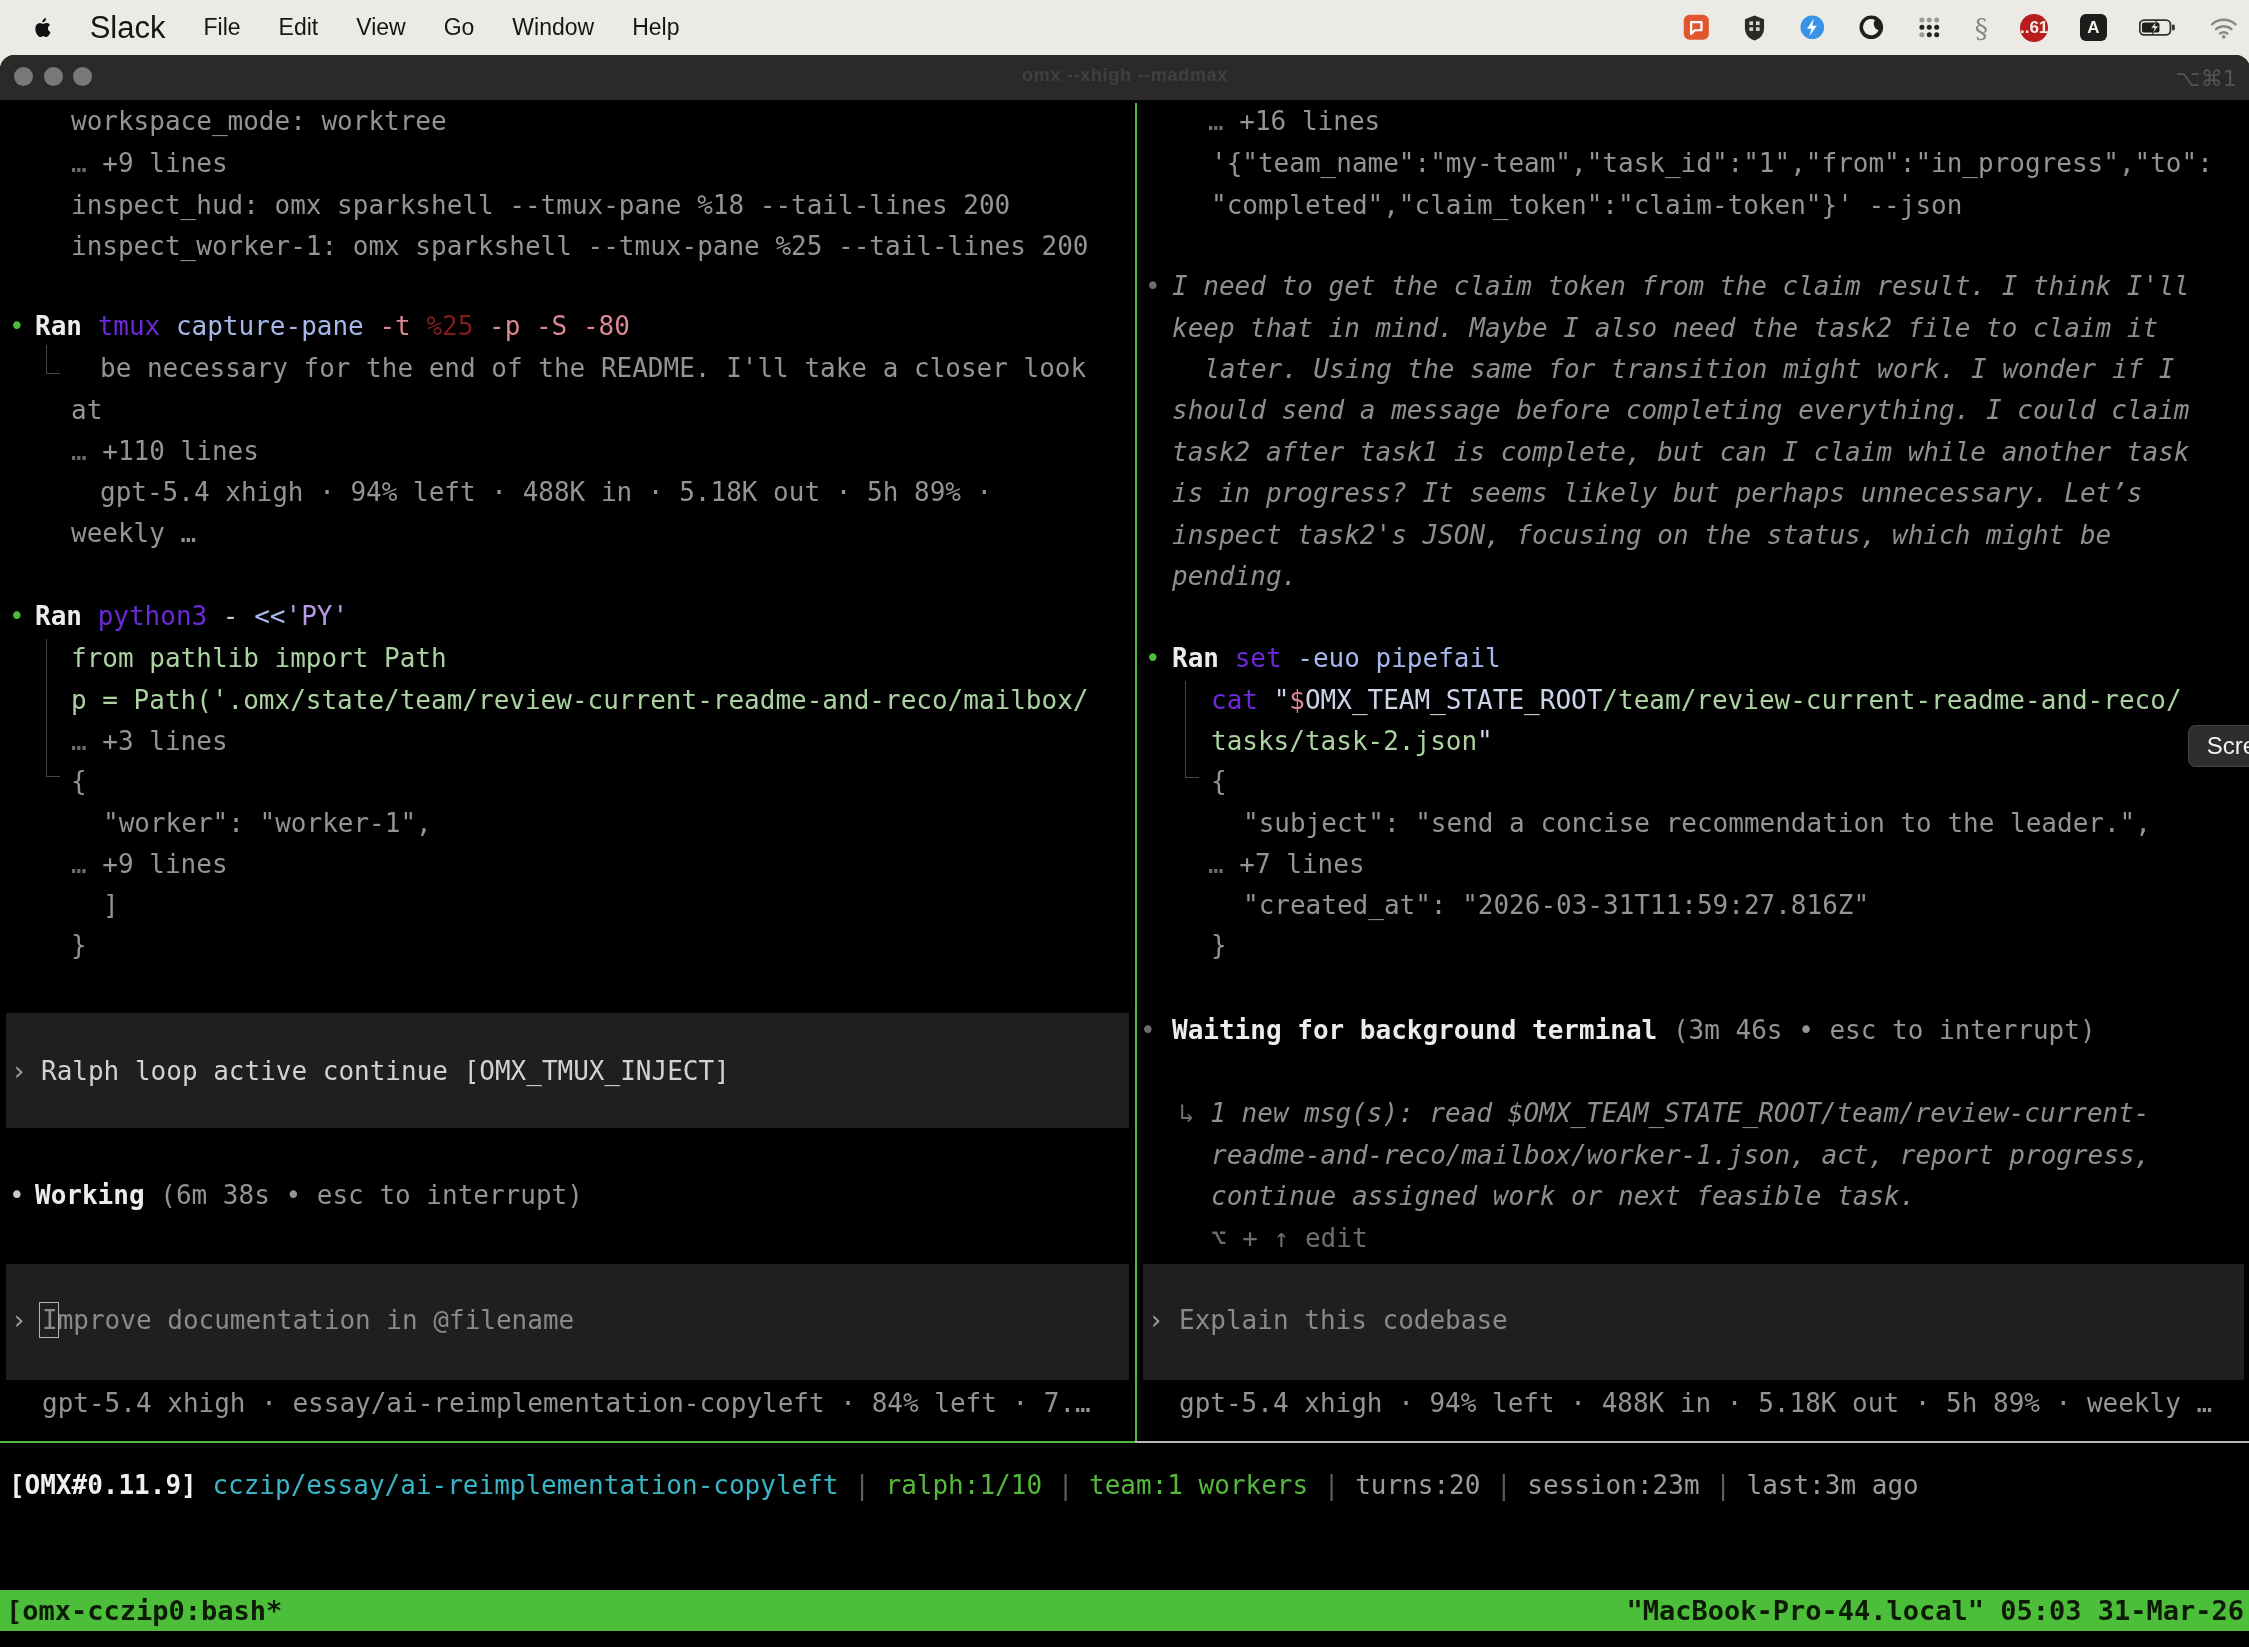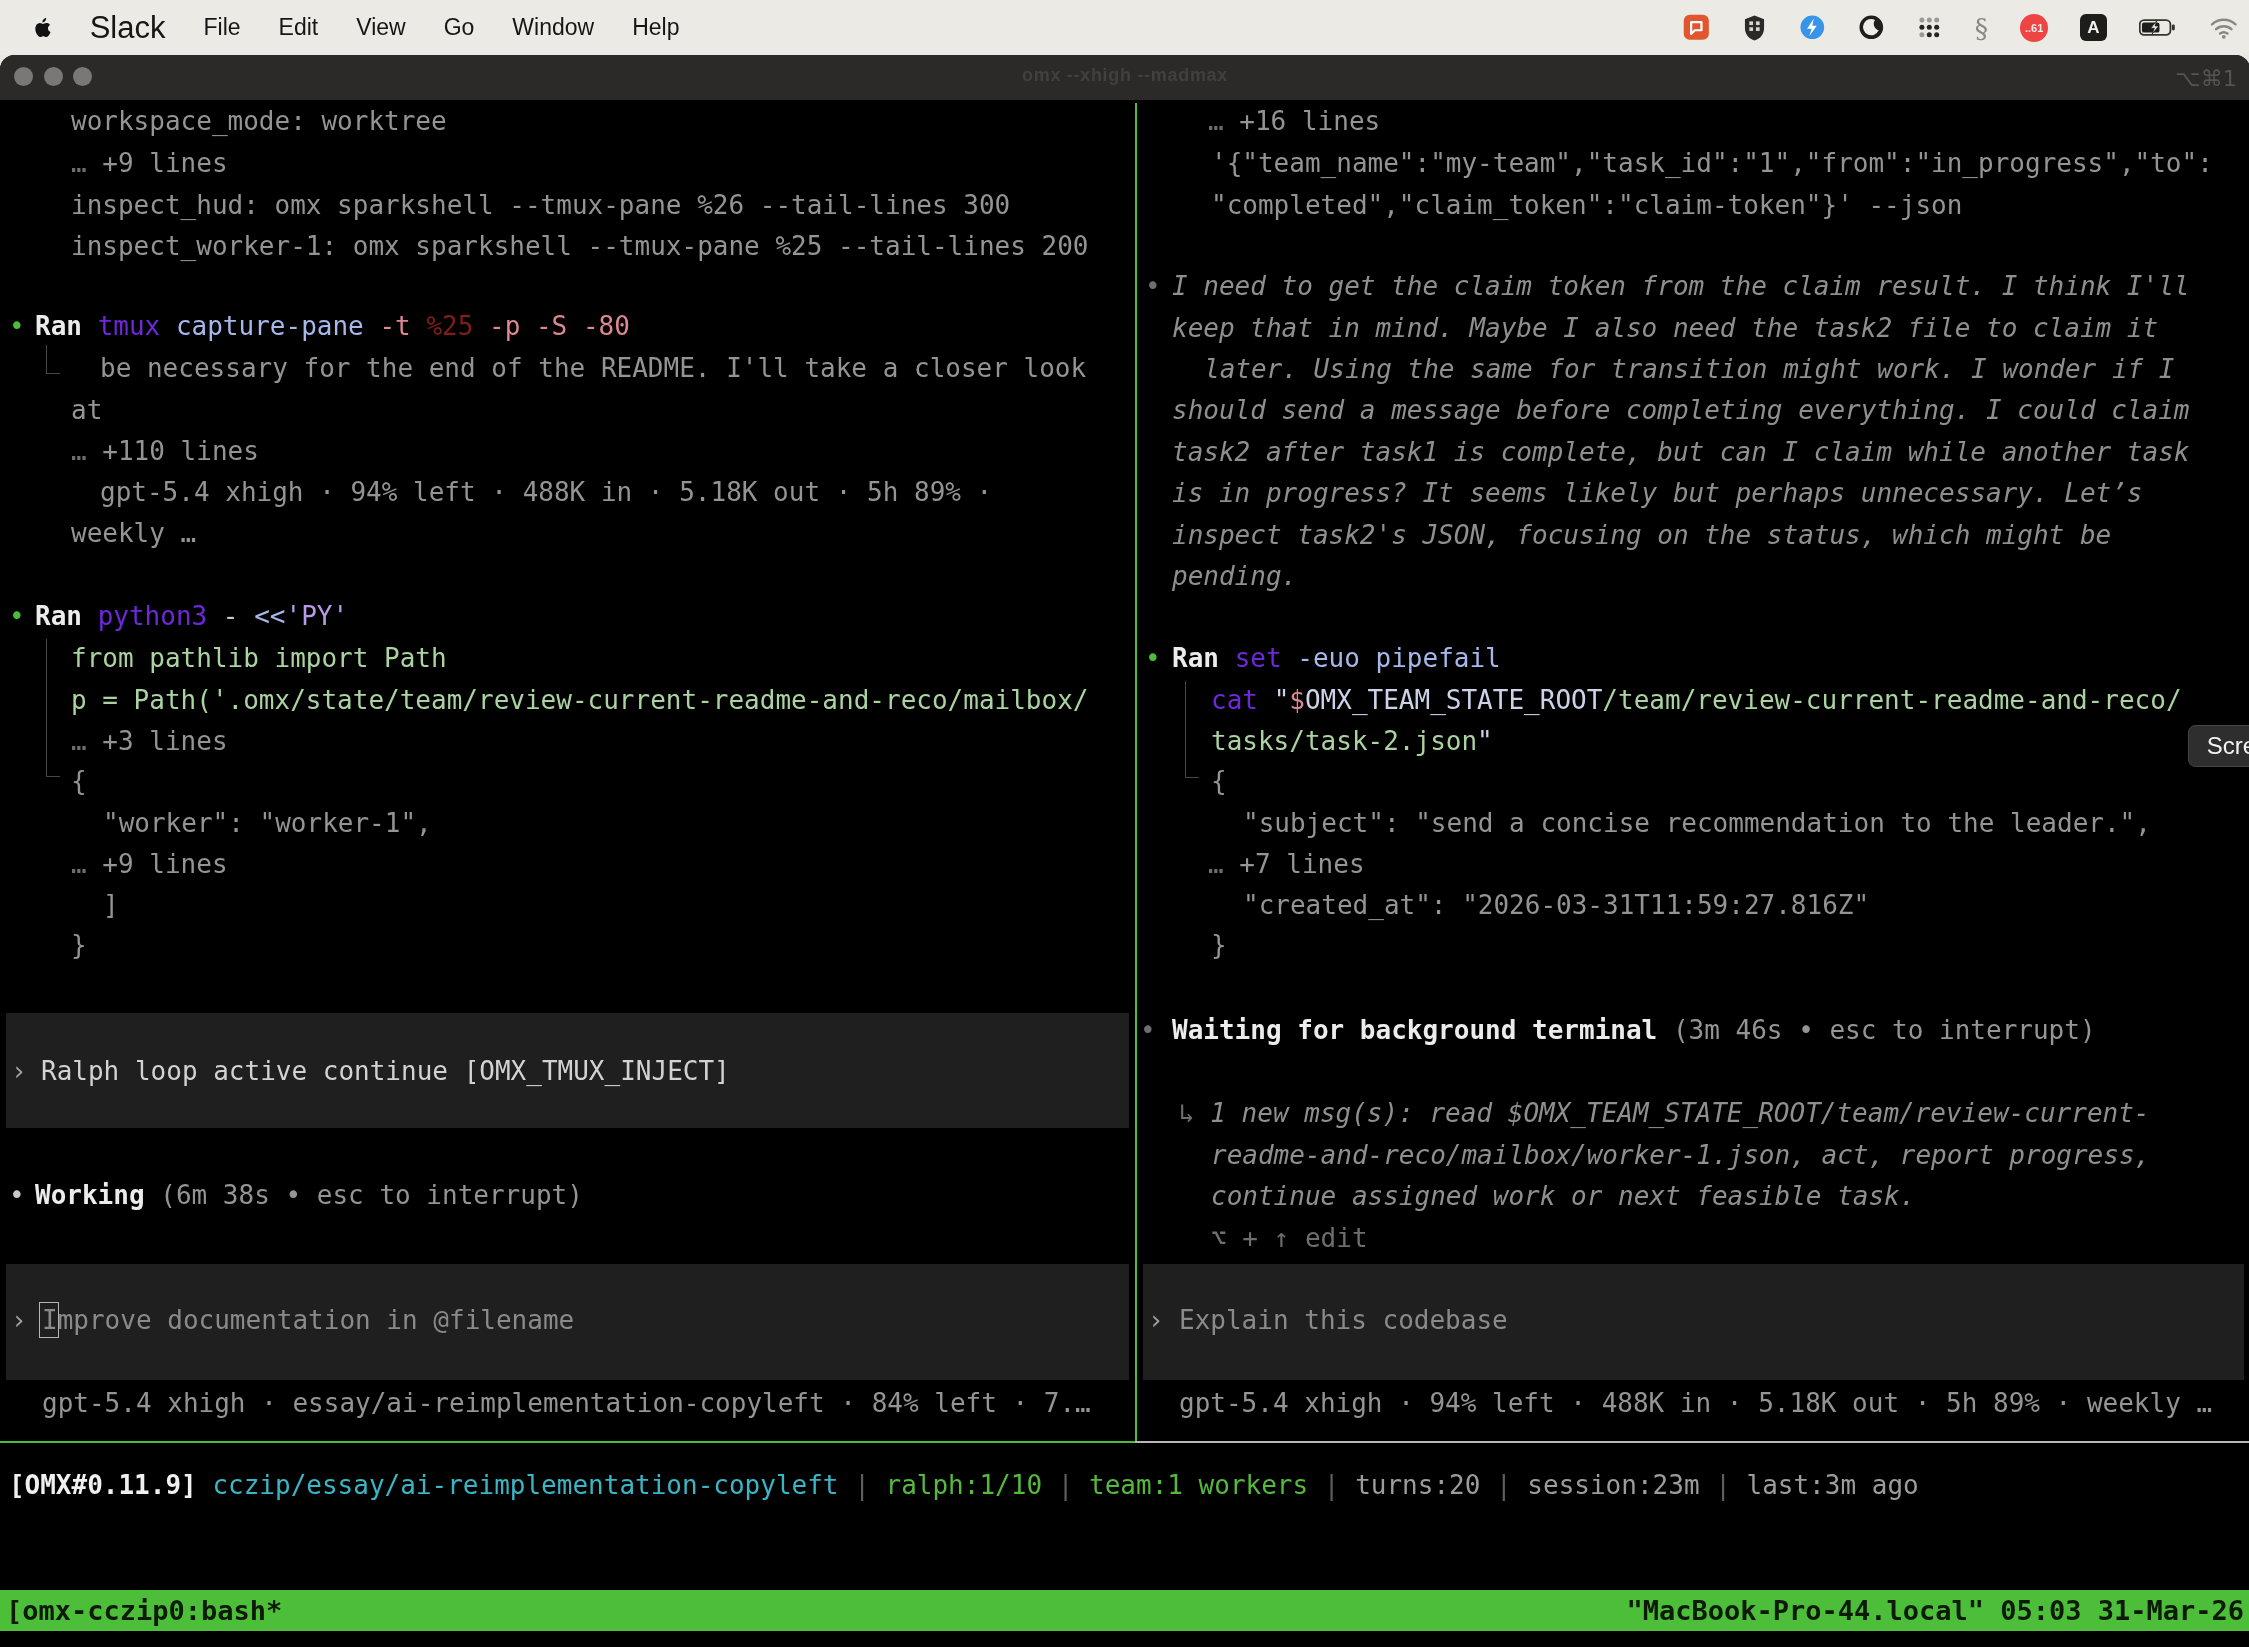--- a/index.html
+++ b/index.html
@@ -12,22 +12,22 @@
   .menubar{
     position:absolute;left:0;top:0;width:2250px;height:55px;
     background:#eceae4;display:flex;align-items:center;
     color:#161616;
   }
   .menubar .left{display:flex;align-items:center;gap:38px;padding-left:31px;}
   .menu-apple{display:flex;align-items:center;}
   .menu-app{font-weight:normal;font-size:31px;}
   .menu-item{font-size:23px;}
   .menu-status{margin-left:auto;display:flex;align-items:center;gap:32px;padding-right:11.8px;}
-  .mini-badge{width:28px;height:28px;border-radius:50%;background:#ef4444;color:#f2f0ea;
-    font-size:11px;display:flex;align-items:center;justify-content:center;font-weight:bold;}
+  .mini-badge{width:28px;height:28px;border-radius:50%;background:#b91c1c;color:#f2f0ea;
+    font-size:17px;display:flex;align-items:center;justify-content:center;font-weight:bold;}
   .mini-square{width:26.6px;height:26.6px;border-radius:5.9px;background:#1d1d1b;color:#f2f0ea;
     font-size:17px;display:flex;align-items:center;justify-content:center;font-weight:bold;}
   .s-glyph{font-size:26.6px;color:#8a8884;font-family:"DejaVu Serif",serif;}
   
   .window-chrome{
     position:absolute;left:0;top:55px;width:2250px;height:1593px;
     background:#000;border-radius:14.8px 14.8px 0 0;overflow:hidden;
   }
   .titlebar{
     position:absolute;left:0;top:55px;width:2250px;height:46px;
@@ -194,21 +194,21 @@
 
 <div class="tooltip">Scre</div>
 
 <div class="tmux-bar">
   <span>[omx-cczip0:bash*</span>
   <span>"MacBook-Pro-44.local" 05:03 31-Mar-26</span>
 </div>
 
 <div class="tl" style="left: 71px; top: 101px;"><span class="seg-g">workspace_mode: worktree</span></div>
 <div class="tl" style="left: 71px; top: 143px;"><span class="seg-d">… </span><span class="seg-g">+9 lines</span></div>
-<div class="tl" style="left: 71px; top: 185px;"><span class="seg-g">inspect_hud: omx sparkshell --tmux-pane %26 --tail-lines 300</span></div>
+<div class="tl" style="left: 71px; top: 185px;"><span class="seg-g">inspect_hud: omx sparkshell --tmux-pane %18 --tail-lines 200</span></div>
 <div class="tl" style="left: 71px; top: 226px;"><span class="seg-g">inspect_worker-1: omx sparkshell --tmux-pane %25 --tail-lines 200</span></div>
 <div class="tl" style="left: 8.9px; top: 306px;"><span class="seg-gb">•</span></div>
 <div class="tl" style="left: 35px; top: 306px;"><span class="seg-bw">Ran </span><span class="seg-bl">tmux </span><span class="seg-pe">capture-pane </span><span class="seg-ro">-t </span><span class="seg-or">%25 </span><span class="seg-ro">-p </span><span class="seg-ro">-S </span><span class="seg-ro">-80</span></div>
 <div class="tl" style="left: 100px; top: 348px;"><span class="seg-g">be necessary for the end of the README. I'll take a closer look</span></div>
 <div class="tl" style="left: 71px; top: 390px;"><span class="seg-g">at</span></div>
 <div class="tl" style="left: 71px; top: 431px;"><span class="seg-d">… </span><span class="seg-g">+110 lines</span></div>
 <div class="tl" style="left: 100px; top: 472px;"><span class="seg-g">gpt-5.4 xhigh · 94% left · 488K in · 5.18K out · 5h 89% ·</span></div>
 <div class="tl" style="left: 71px; top: 513px;"><span class="seg-g">weekly …</span></div>
 <div class="tl" style="left: 8.9px; top: 596px;"><span class="seg-gb">•</span></div>
 <div class="tl" style="left: 35px; top: 596px;"><span class="seg-bw">Ran </span><span class="seg-bl">python3 </span><span class="seg-br">- </span><span class="seg-pe">&lt;&lt;</span><span class="seg-vi">'PY'</span></div>

